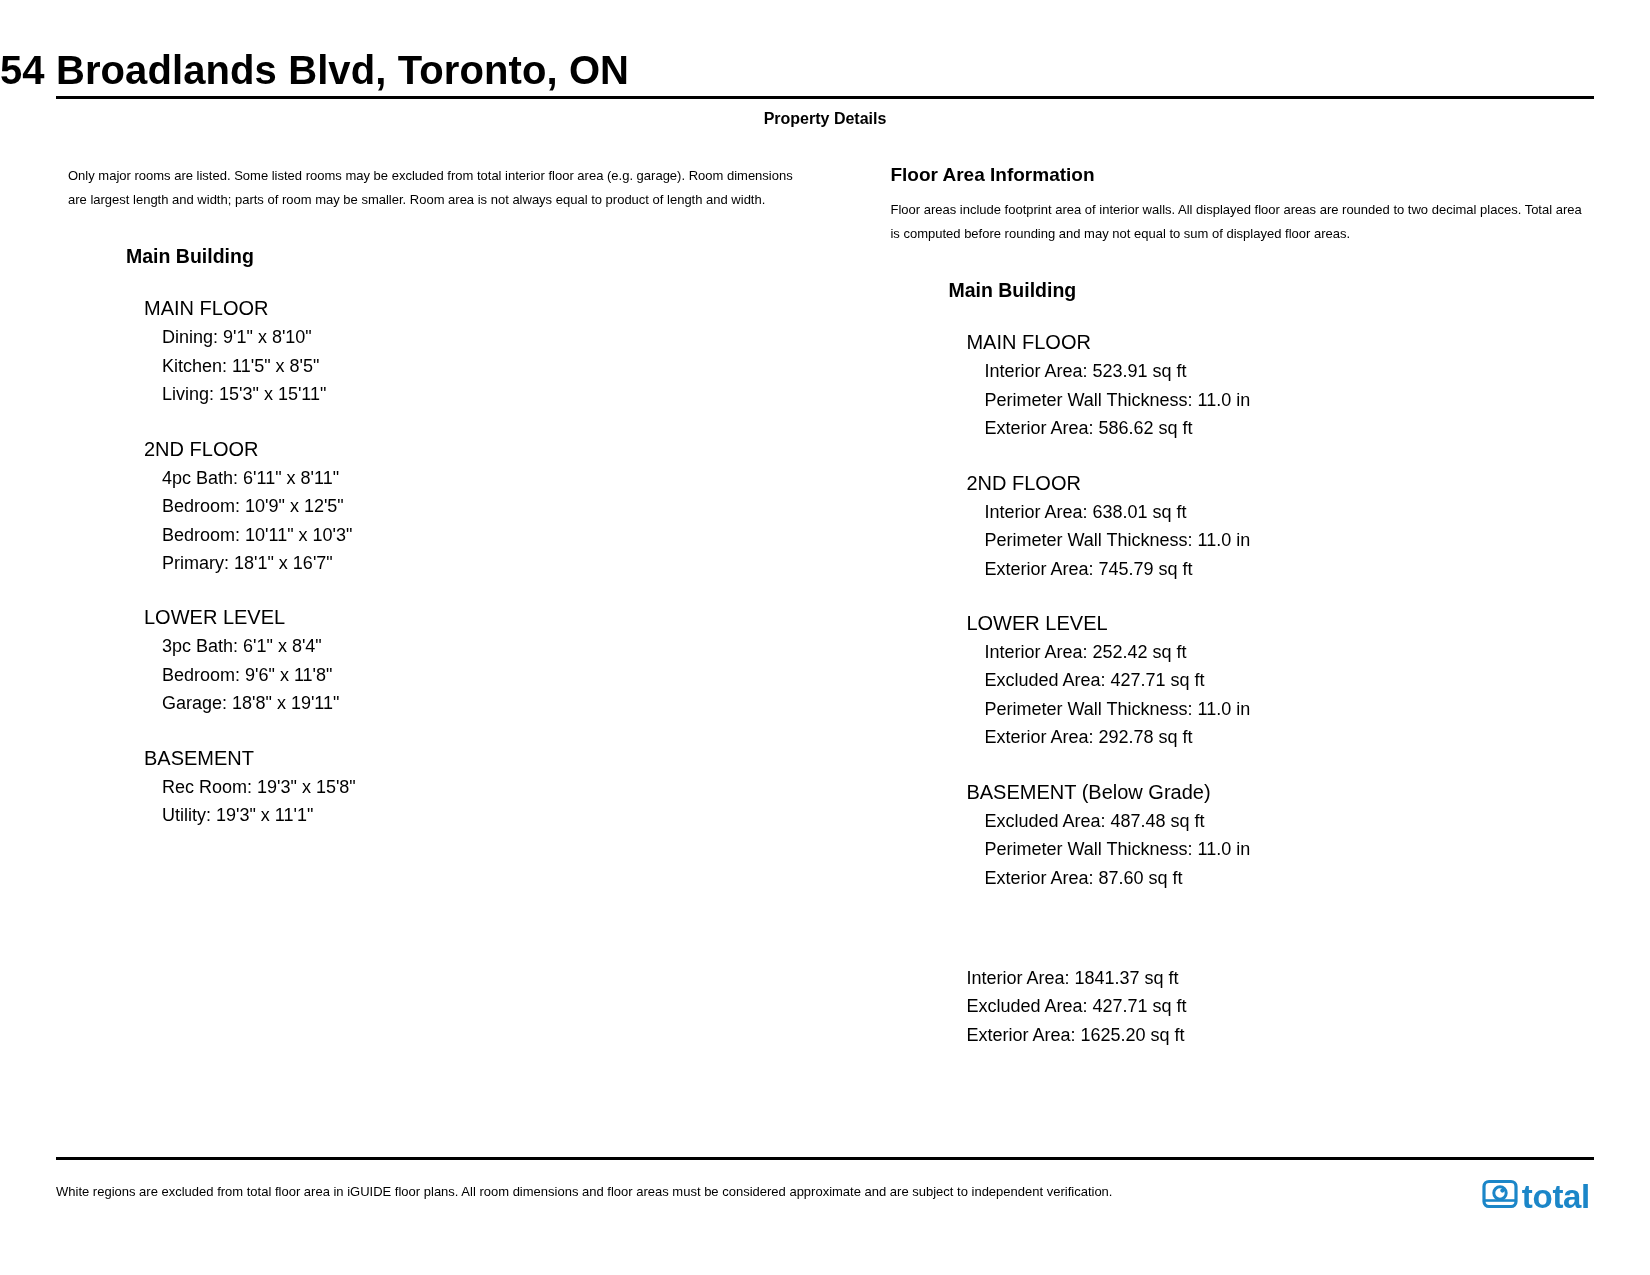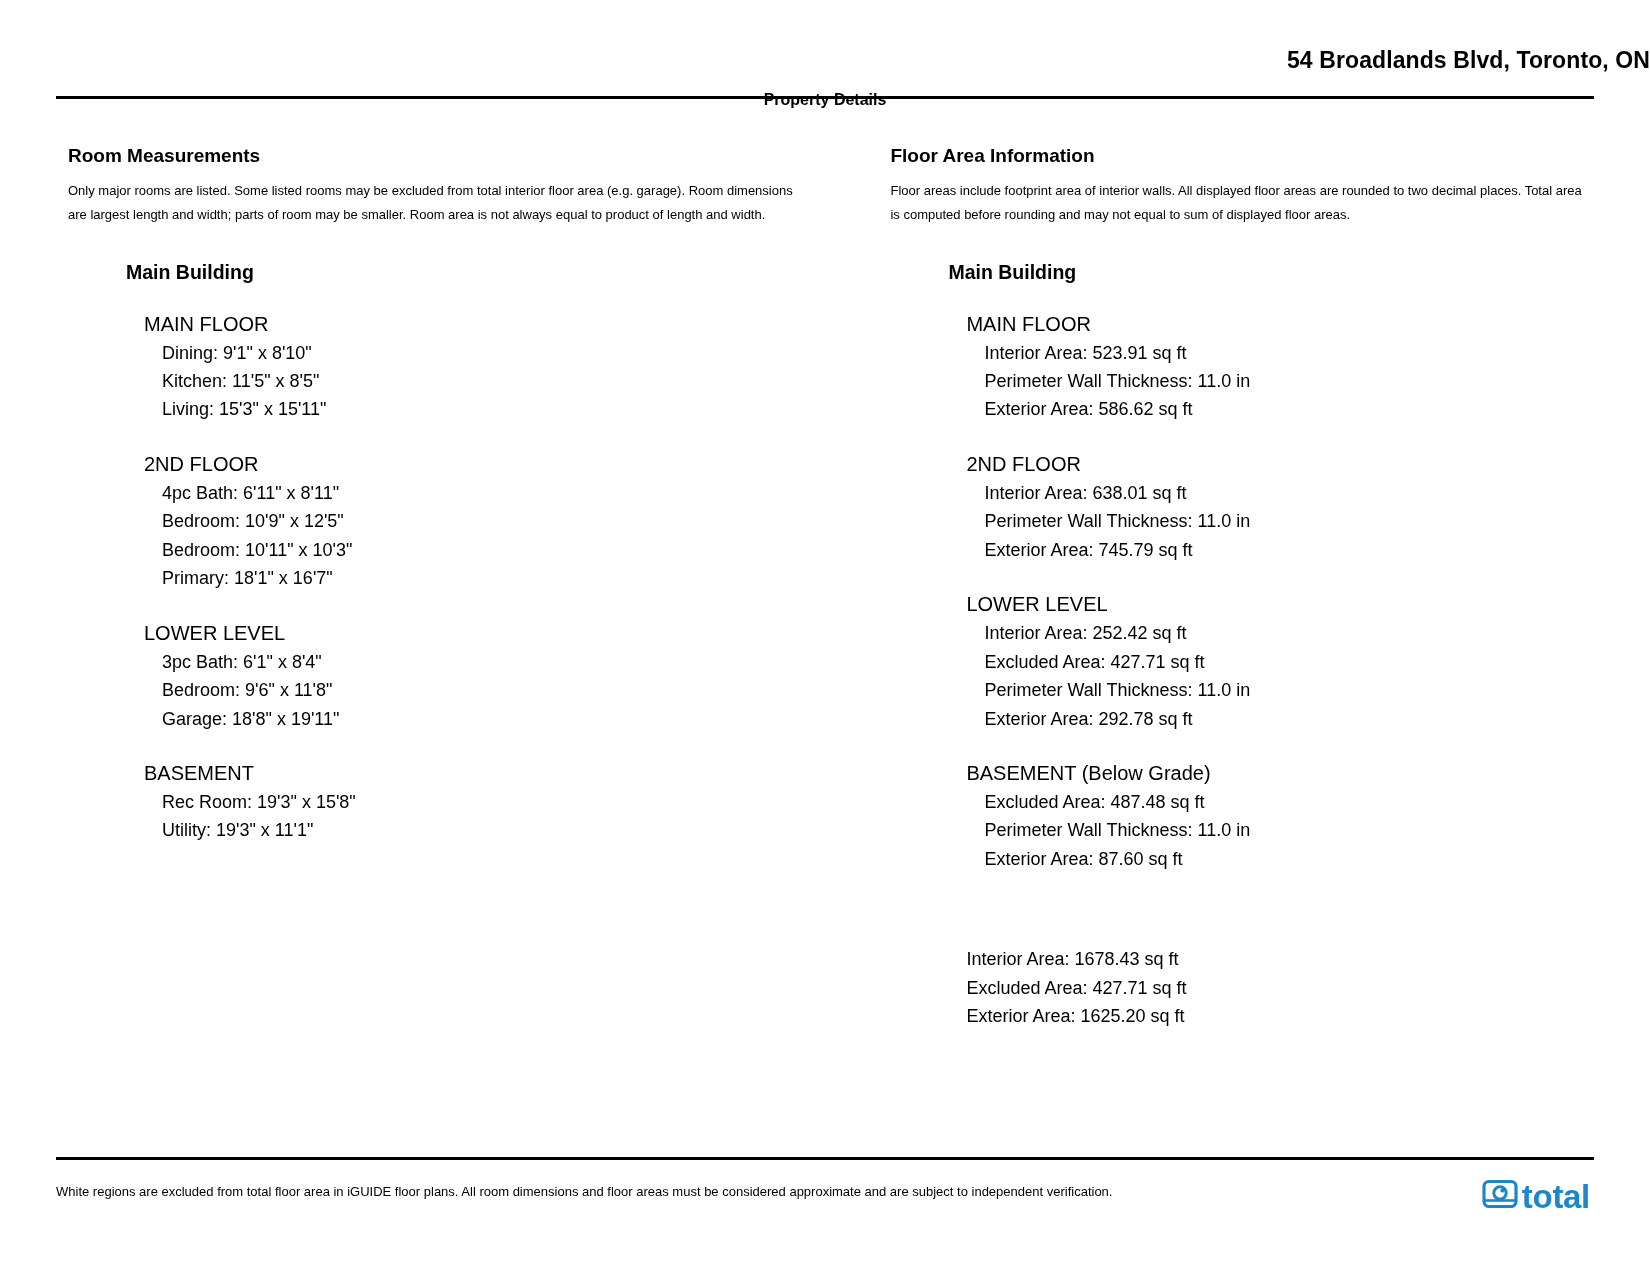--- a/index.html
+++ b/index.html
@@ -19,22 +19,22 @@
 
   .page {
     position: relative;
     width: 1650px;
     height: 1275px;
     padding: 0;
   }
 
   
   .doc-title {
-    text-align: right;
-    font-size: 23px;
+    text-align: left;
+    font-size: 40px;
     font-weight: bold;
     letter-spacing: 0.1px;
     padding-top: 48px;
     line-height: 1.1;
   }
 
   .rule {
     border: 0;
     border-top: 3px solid #000;
     margin: 0;
@@ -163,21 +163,20 @@
 
 <div class="page">
 
   <div class="doc-title">54 Broadlands Blvd, Toronto, ON</div>
   <hr class="rule rule-top">
   <div class="subtitle">Property Details</div>
 
   <div class="columns">
 
     <div class="col col-left">
-      <div class="sec-head">Room Measurements</div>
       <div class="sec-note">Only major rooms are listed. Some listed rooms may be excluded from total interior floor area (e.g. garage). Room dimensions are largest length and width; parts of room may be smaller. Room area is not always equal to product of length and width.</div>
 
       <div class="group">
         <div class="building">Main Building</div>
 
         <div class="floor-block">
           <div class="floor-name">MAIN FLOOR</div>
           <div class="line-item">Dining: 9'1" x 8'10"</div>
           <div class="line-item">Kitchen: 11'5" x 8'5"</div>
           <div class="line-item">Living: 15'3" x 15'11"</div>
@@ -236,21 +235,21 @@
         </div>
 
         <div class="floor-block">
           <div class="floor-name">BASEMENT (Below Grade)</div>
           <div class="line-item">Excluded Area: 487.48 sq ft</div>
           <div class="line-item">Perimeter Wall Thickness: 11.0 in</div>
           <div class="line-item">Exterior Area: 87.60 sq ft</div>
         </div>
 
         <div class="total-block">
-          <div class="line-item">Interior Area: 1678.43 sq ft</div>
+          <div class="line-item">Interior Area: 1841.37 sq ft</div>
           <div class="line-item">Excluded Area: 427.71 sq ft</div>
           <div class="line-item">Exterior Area: 1625.20 sq ft</div>
         </div>
       </div>
     </div>
   </div>
 
   <hr class="rule rule-bottom">
 
   <div class="footer">

